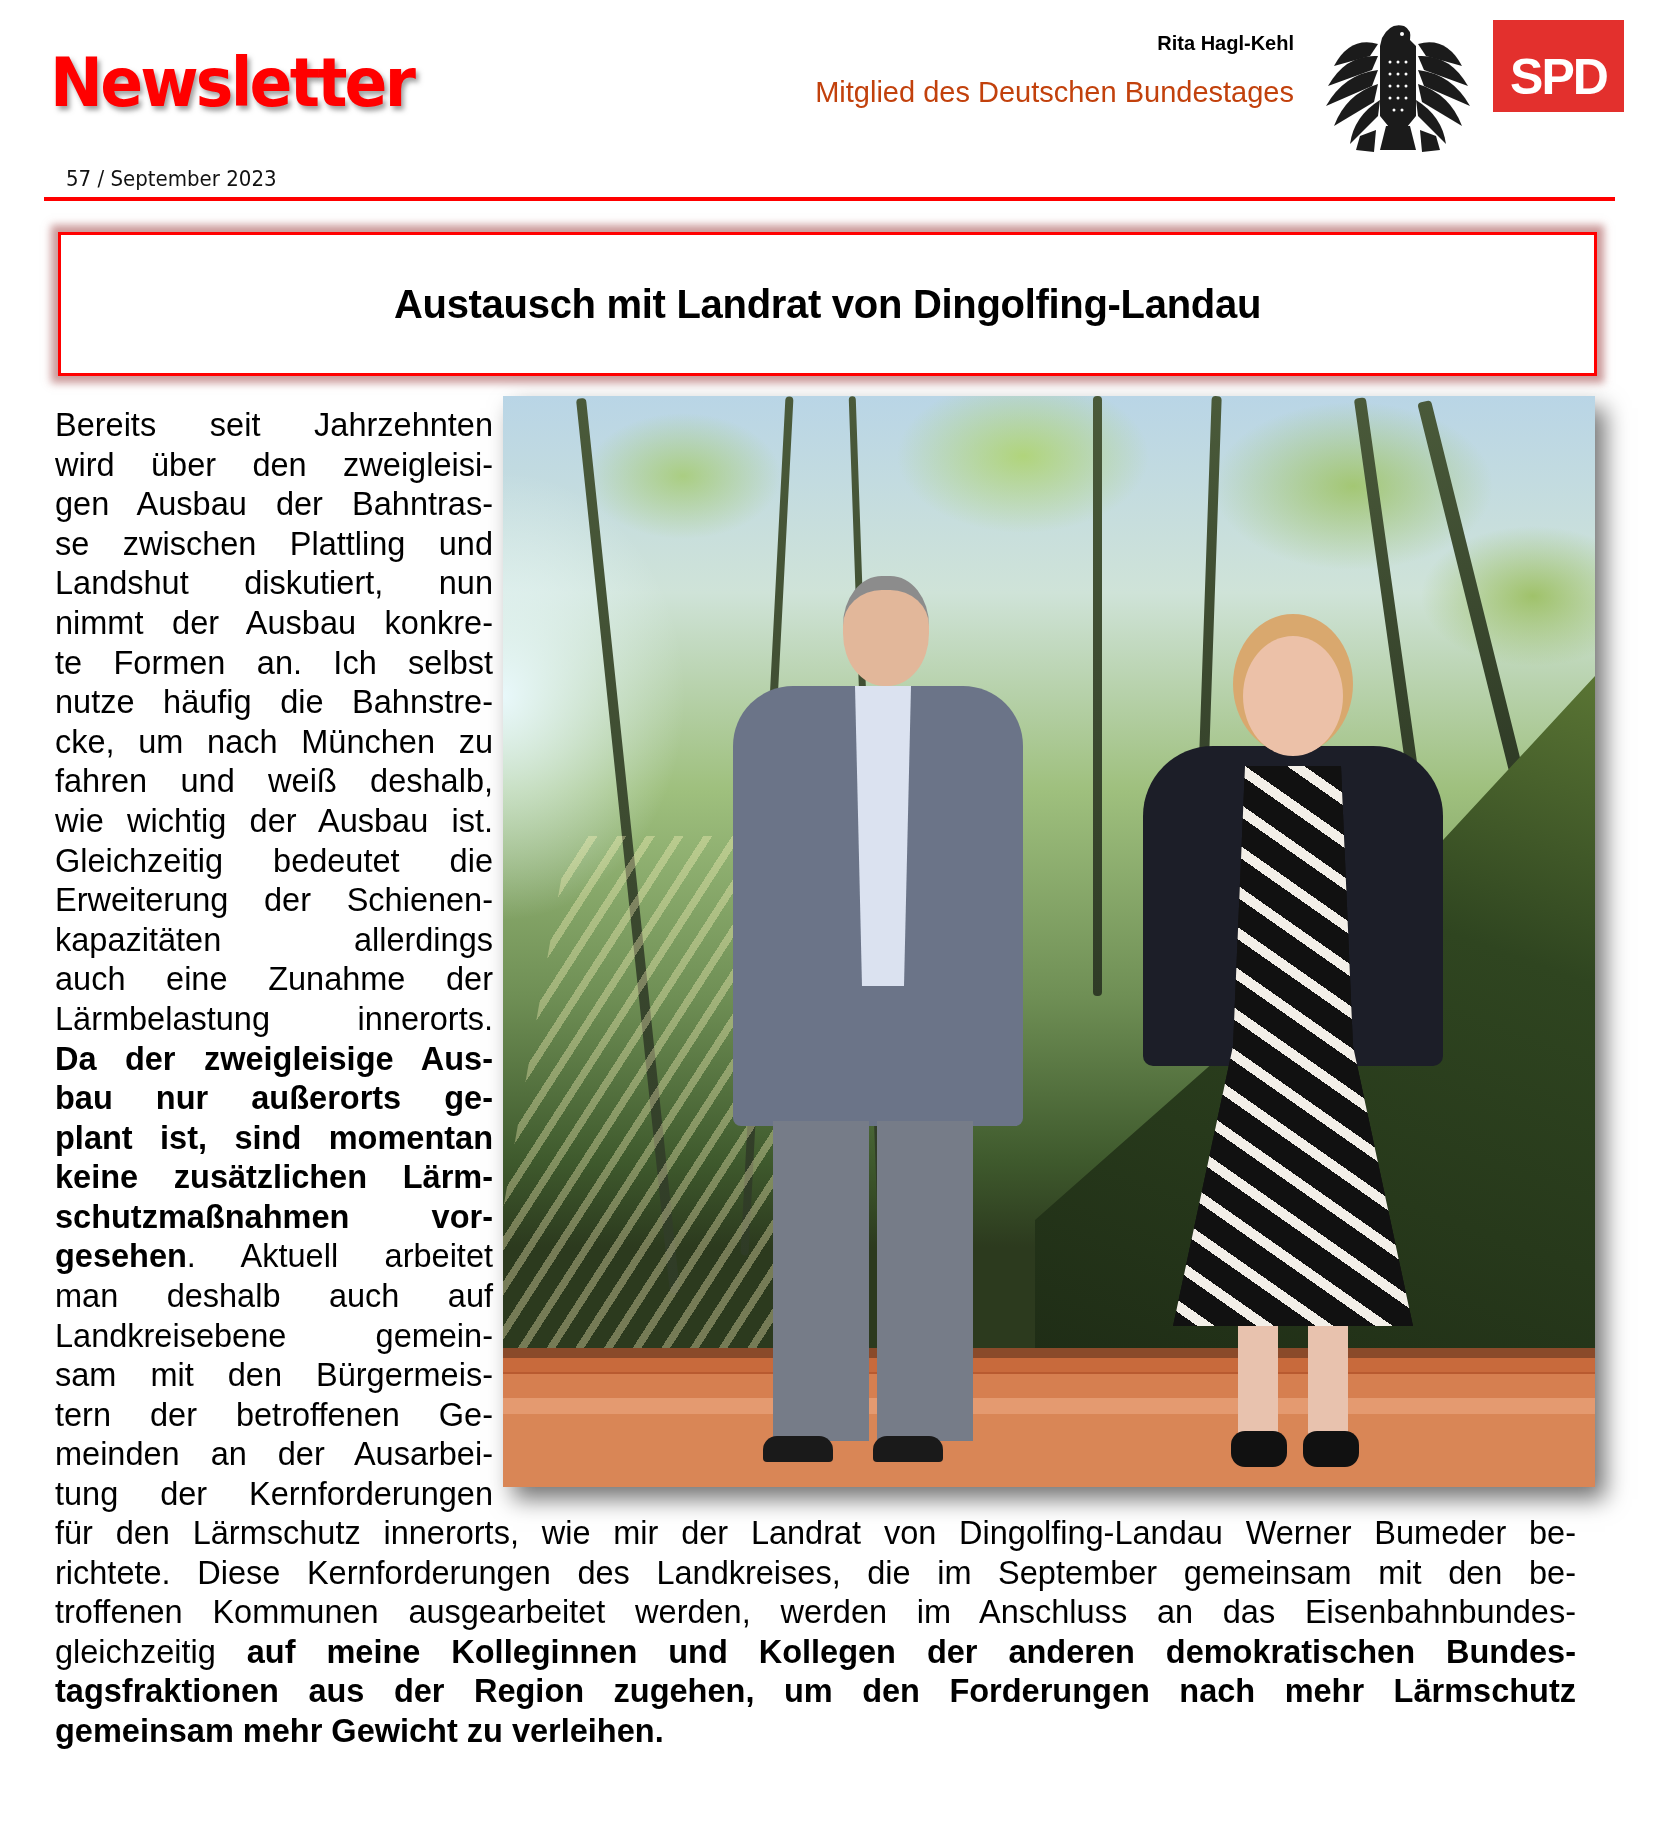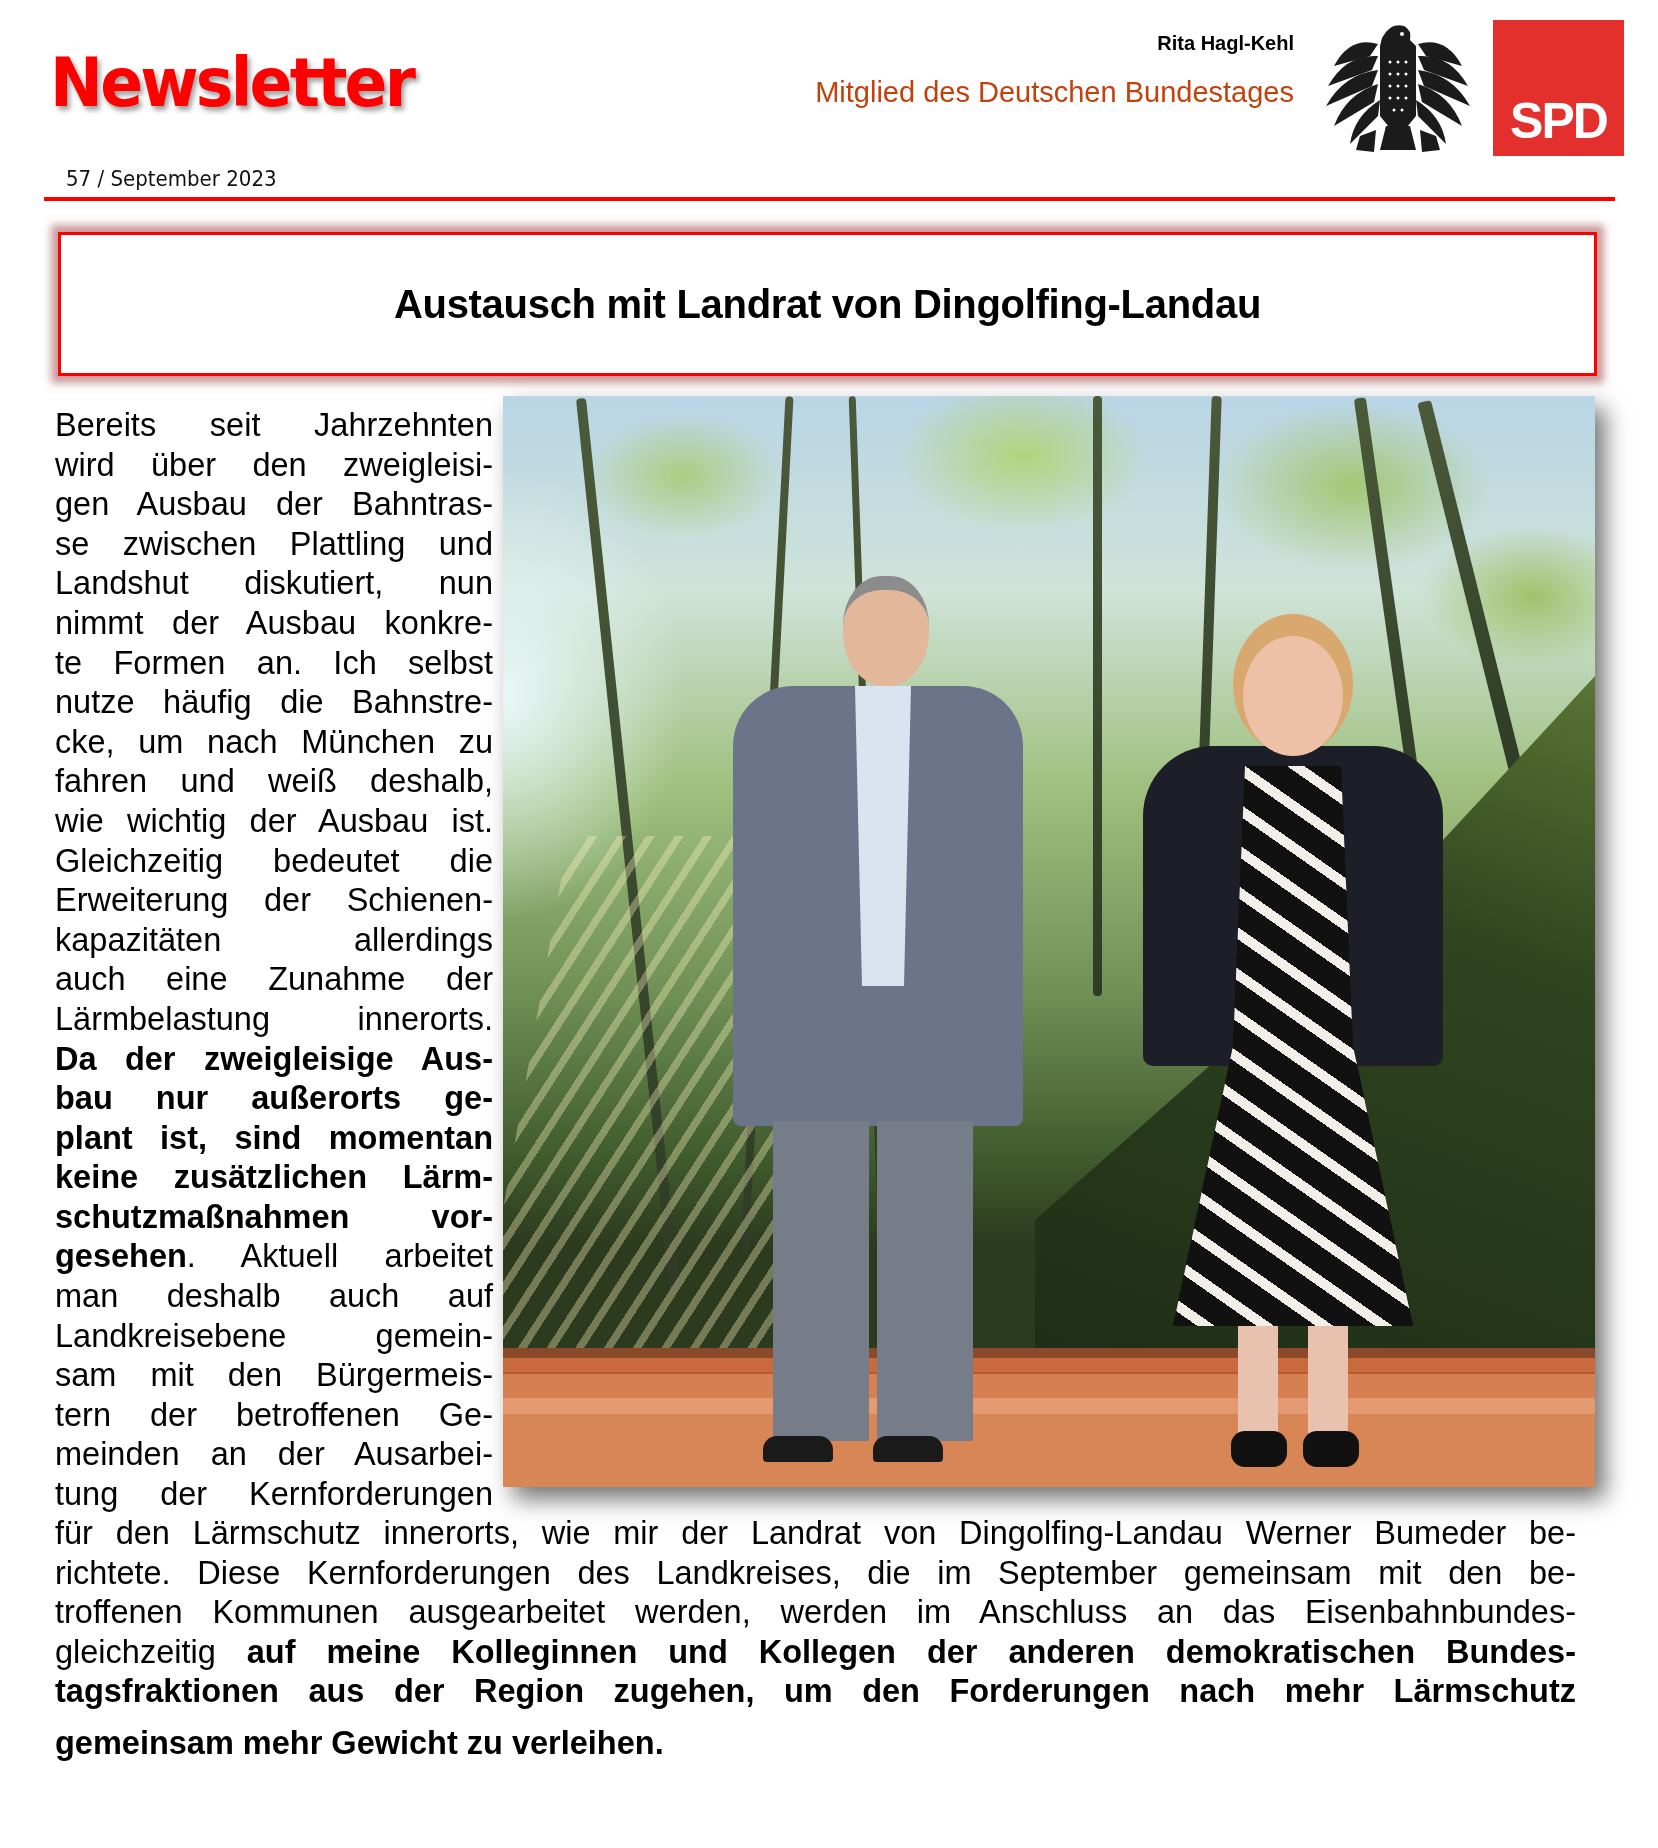--- a/index.html
+++ b/index.html
@@ -10,21 +10,21 @@
   .nl-title { position:absolute; left:50px; top:40px; font-family:"DejaVu Sans", sans-serif;
               font-weight:bold; font-size:68px; color:#ff0000; letter-spacing:-3px;
               transform:scaleX(0.93); transform-origin:left top;
               text-shadow:3px 4px 5px rgba(80,80,80,0.55); line-height:86px; }
   .issue { position:absolute; left:66px; top:166px; font-family:"DejaVu Sans", sans-serif;
            font-size:22px; color:#111; transform:scaleX(0.9); transform-origin:left top; }
   .mp-name { position:absolute; right:364px; top:32px; font-weight:bold; font-size:20px;
              color:#000; font-family:"Liberation Sans", sans-serif; }
   .mp-role { position:absolute; right:364px; top:76px; font-size:29px; color:#c2410c; }
   .eagle { position:absolute; left:1320px; top:16px; width:156px; height:138px; }
-  .spd { position:absolute; left:1493px; top:20px; width:131px; height:136px; background:#e3302d;
+  .spd { position:absolute; left:1493px; top:20px; width:131px; height:92px; background:#e3302d;
          color:#fff; font-weight:bold; font-size:50px; display:flex; align-items:flex-end;
          justify-content:center; padding-bottom:6px; box-sizing:border-box; letter-spacing:-2px;
          font-family:"Liberation Sans", sans-serif; }
   .header-rule { position:absolute; left:44px; top:197px; width:1571px; height:4px; background:#ff0000; }
 
   
   .title-box { position:absolute; left:58px; top:232px; width:1539px; height:144px;
                box-sizing:border-box; border:3px solid #ff0000; background:#fff;
                box-shadow:0 0 8px 7px rgba(160,70,70,0.55);
                display:flex; align-items:center; justify-content:center; }
@@ -77,21 +77,21 @@
                     #111;
                   clip-path:polygon(30% 0, 70% 0, 75% 50%, 100% 100%, 0 100%, 25% 50%); }
   .woman .leg { position:absolute; top:690px; width:40px; height:110px; background:#e8c2ae; }
   .woman .shoe { position:absolute; top:795px; width:56px; height:36px; background:#111; border-radius:14px; }
 
   
   .txt { font-family:"Liberation Sans", sans-serif; font-size:32.5px; line-height:39.6px;
          text-align:justify; }
   .col-left { position:absolute; left:55px; top:406px; width:438px; }
   .line { display:block; text-align:justify; text-align-last:justify; white-space:nowrap; height:39.6px; }
-  .line.last { text-align-last:left;margin-top:12px; }
+  .line.last { text-align-last:left; }
   .col-full { position:absolute; left:55px; top:1514px; width:1521px; }
   b { font-weight:bold; }
 </style>
 </head>
 <body>
 
 <div class="nl-title">Newsletter</div>
 <div class="issue">57 / September 2023</div>
 <div class="mp-name">Rita Hagl-Kehl</div>
 <div class="mp-role">Mitglied des Deutschen Bundestages</div>

